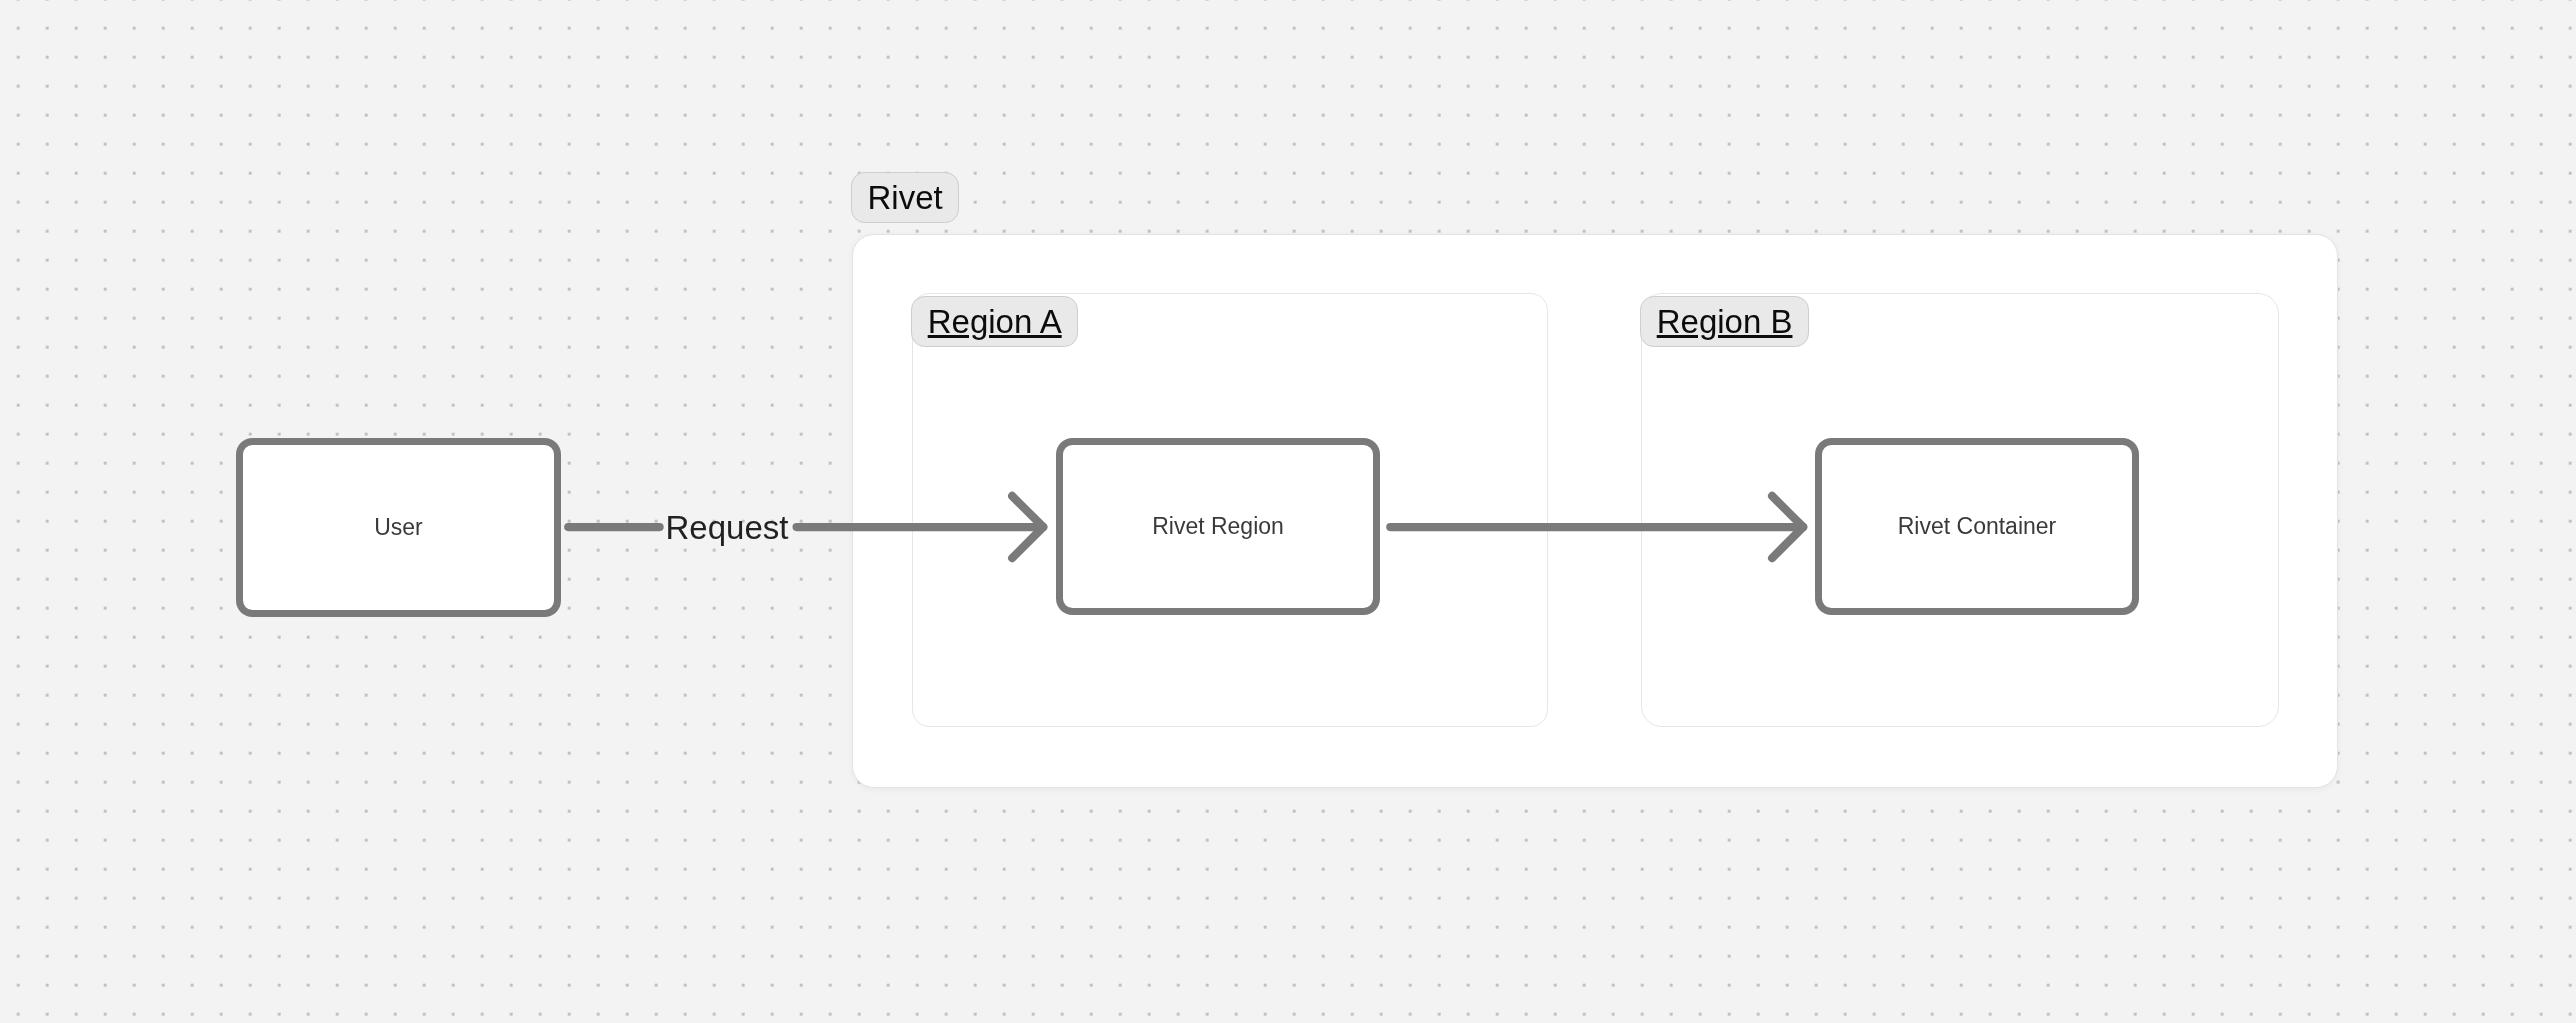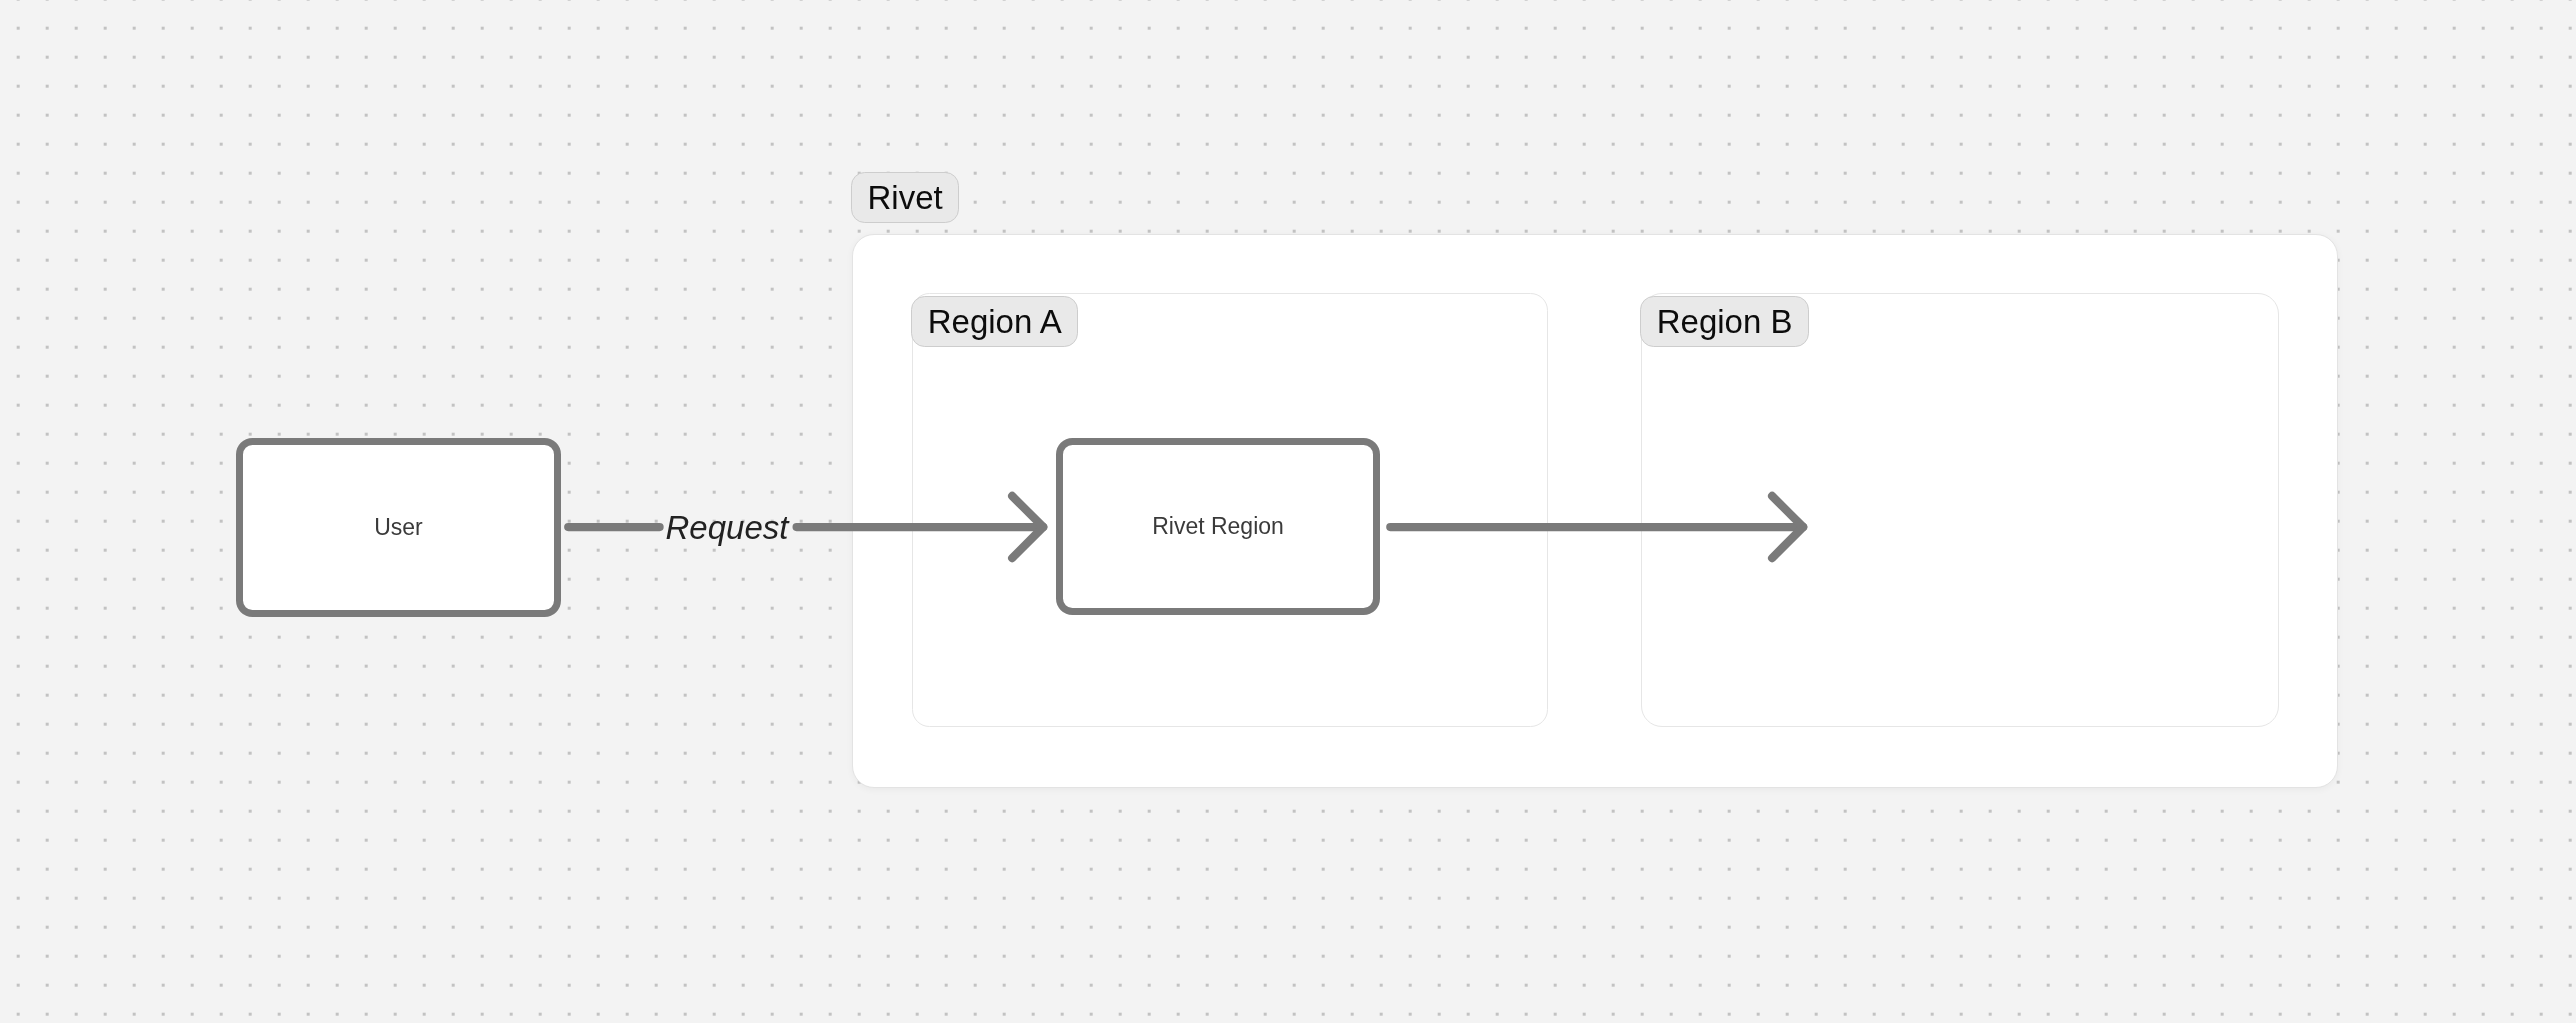--- a/index.html
+++ b/index.html
@@ -50,20 +50,21 @@
     border-radius: 13.7px;
     font-size: 33px;
     line-height: 1;
     color: var(--pill-text, #0c0c0c);
     white-space: nowrap;
     z-index: 4;
   }
   .region-label {
     top: 1.8px;
     left: -1.8px;
+    text-decoration: underline;
   }
 
   
   .node {
     position: absolute;
     display: flex;
     align-items: center;
     justify-content: center;
     box-sizing: border-box;
     background: var(--surface, #ffffff);
@@ -131,17 +132,20 @@
   </div>
 
   <div class="node" style="left:236px; top:438px; width:325px; height:179px;">
     <span>User</span>
   </div>
 
   <div class="node" style="left:1056px; top:438px; width:324px; height:177px;">
     <span>Rivet Region</span>
   </div>
 
+  <div class="node" style="left:1815px; top:438px; width:324px; height:177px;">
+    <span>Rivet Container</span>
+  </div>
 
-  <div class="edge-label" style="left:727px; top:528px;font-style:italic;">Request</div>
+  <div class="edge-label" style="left:727px; top:528px;">Request</div>
 
 </div>
 
 
 </body></html>

